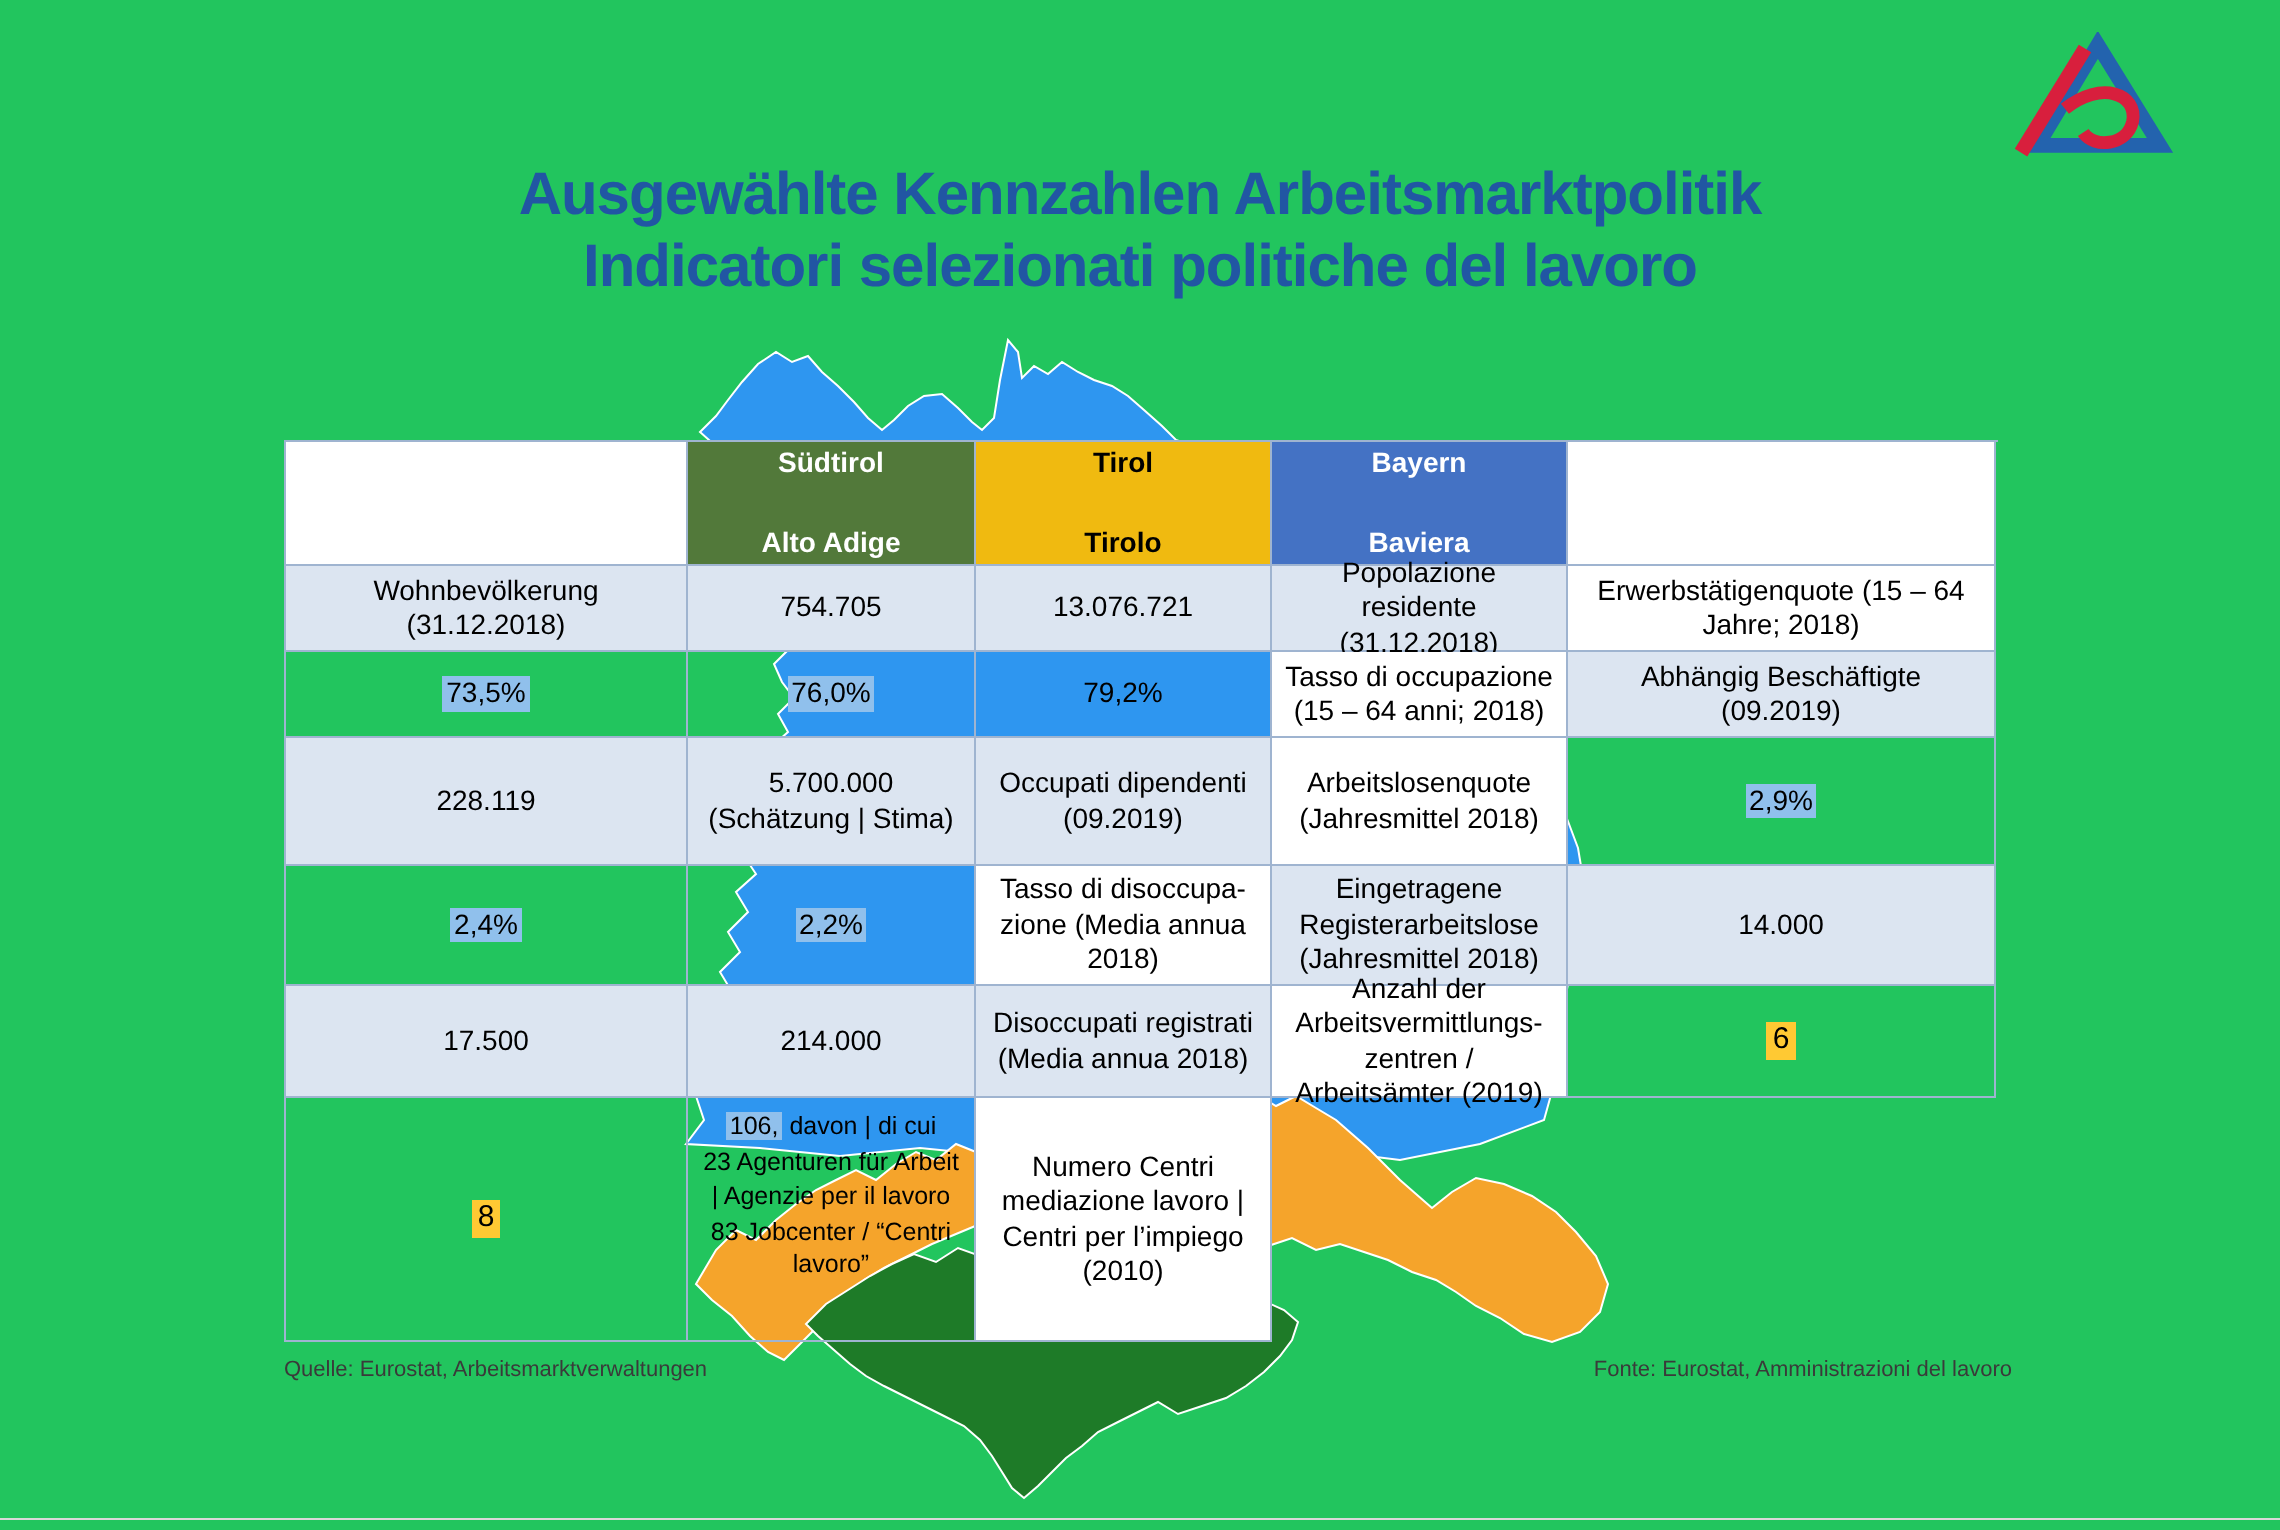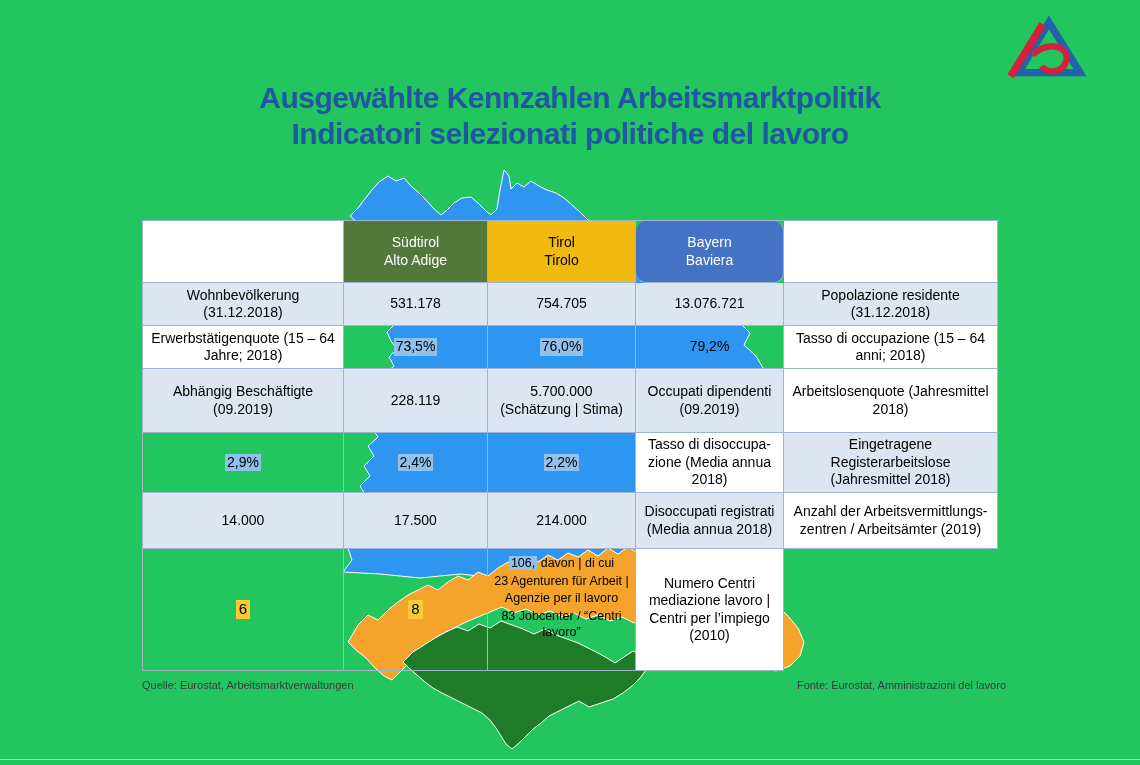--- a/index.html
+++ b/index.html
@@ -23,24 +23,24 @@
          display:grid;
          grid-template-columns:201px 144px 148px 148px 214px;
          grid-template-rows:62px 43px 43px 64px 60px 56px 122px;
          border-top:1px solid #9FB4D0; border-left:1px solid #9FB4D0; }
   .cell { border-right:1px solid #9FB4D0; border-bottom:1px solid #9FB4D0;
           display:flex; flex-direction:column; align-items:center; justify-content:center;
           text-align:center; font-size:14px; line-height:1.25; color:#000; padding:2px 6px; }
   .bg-white  { background:#fff; }
   .bg-shade  { background:#DCE5F1; }
   .bg-clear  { background:transparent;text-align:center; }
-  .hdr { font-weight:normal; }
+  .hdr { font-weight:bold;justify-content:space-between; }
   .hdr-green  { background:#52793A; color:#fff; }
   .hdr-yellow { background:#F0BA10; color:#000; }
-  .hdr-blue   { background:#4472C4; color:#fff;border-radius:10px; }
+  .hdr-blue   { background:#4472C4; color:#fff; }
   .hl-blue   { background:#90C0EC; padding:0 2px; }
   .hl-yellow { background:#FFC933; padding:0 3px; font-size:15px; }
   .bayern-detail { font-size:12.5px; line-height:1.3; justify-content:flex-start; padding-top:6px; }
   .bayern-detail > div { margin-bottom:2px; }
 
   
   .src { position:absolute; top:679px; font-size:11px; color:#3a3a3a; z-index:3; }
   .src-left  { left:142px; }
   .src-right { right:134px; }
 
@@ -80,21 +80,20 @@
       <div>Tirol</div>
       <div>Tirolo</div>
     </div>
     <div class="cell hdr hdr-blue">
       <div>Bayern</div>
       <div>Baviera</div>
     </div>
     <div class="cell bg-white"></div>
 
     <div class="cell bg-shade">Wohnbevölkerung (31.12.2018)</div>
-    <div class="cell bg-shade">531.178</div>
     <div class="cell bg-shade">754.705</div>
     <div class="cell bg-shade">13.076.721</div>
     <div class="cell bg-shade">Popolazione residente (31.12.2018)</div>
 
     <div class="cell bg-white">Erwerbstätigenquote (15 – 64 Jahre; 2018)</div>
     <div class="cell bg-clear">
         <span class="hl-blue">73,5%</span>
       </div>
     <div class="cell bg-clear">
         <span class="hl-blue">76,0%</span>

